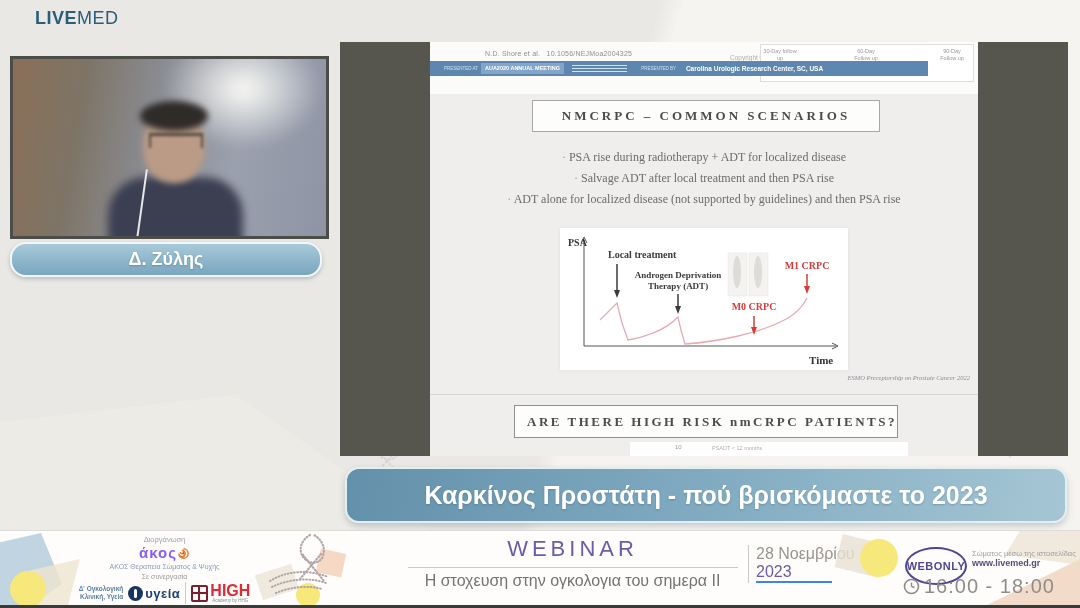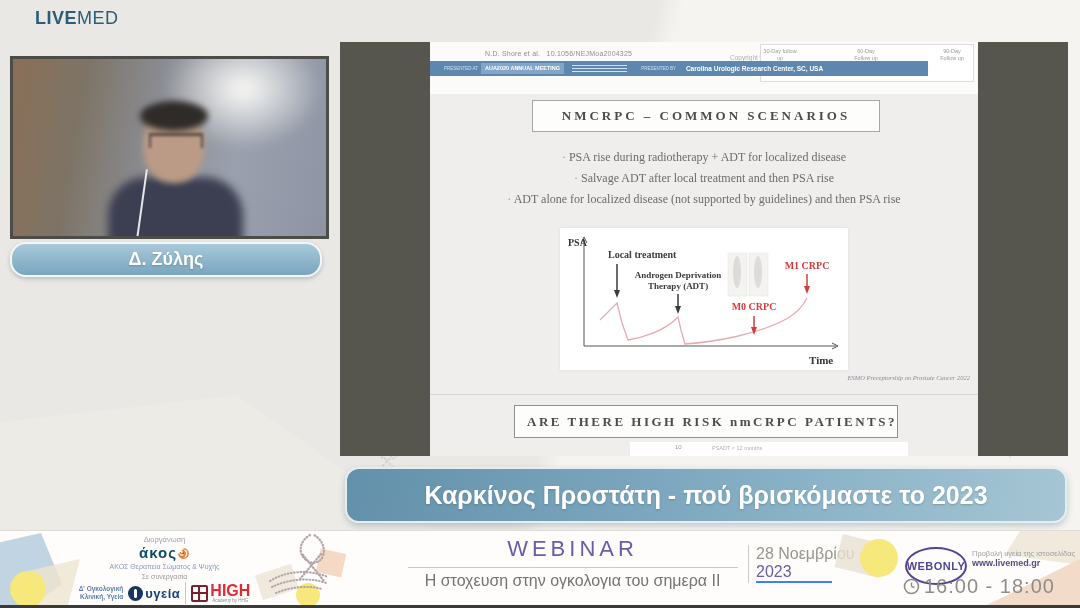--- a/index.html
+++ b/index.html
@@ -74,21 +74,21 @@
   .banner{left:345px;top:467px;width:718px;height:52px;border-radius:14px;
     background:linear-gradient(100deg,#6390aa 0%,#7da8bf 45%,#a5c6d4 100%);
     border:2px solid #e6edf1;box-shadow:0 3px 6px rgba(100,120,135,.35);
     display:flex;align-items:center;justify-content:center;color:#fff;font-size:25px;font-weight:700;
     text-shadow:0 1px 2px rgba(60,90,110,.35);}
   
   .footer{left:0;top:530px;width:1080px;height:75px;background:#fefdfc;border-top:1px solid #dddcd8;overflow:hidden;}
   .bottomedge{left:0;top:605px;width:1080px;height:3px;background:#3a3a38;}
   .f-smalllab{font-size:7.5px;color:#9aa3b2;text-align:center;}
   .org{left:72px;top:4px;width:185px;text-align:center;}
-  .akos{font-size:15px;font-weight:700;color:#0c4a6e;letter-spacing:1px;line-height:16px;}
+  .akos{font-size:15px;font-weight:700;color:#8b5cf6;letter-spacing:1px;line-height:16px;}
   .akos-sub{font-size:7px;color:#8a9ab6;margin-top:1px;}
   .collab{font-size:7px;color:#9a9a9a;margin-top:3px;}
   .orgrow{display:flex;align-items:center;justify-content:center;margin-top:2px;gap:5px;}
   .onco{font-size:6.5px;color:#5b7fa8;text-align:right;line-height:1.25;font-weight:700;}
   .ygeia{display:flex;align-items:center;gap:2px;}
   .ygeia-circ{width:15px;height:15px;border-radius:50%;background:#17355e;position:relative;}
   .ygeia-circ::after{content:"";position:absolute;left:6px;top:3px;width:3px;height:9px;background:#fff;border-radius:2px;}
   .ygeia-txt{font-size:13px;font-weight:700;color:#1b3f7a;letter-spacing:.5px;}
   .vdiv{width:1px;height:22px;background:#c8c8c8;}
   .heal{display:flex;align-items:flex-start;gap:2px;}
@@ -303,21 +303,21 @@
     <div class="abs d-yellow" style="left:860px;top:8px;width:38px;height:38px;"></div>
 
     <div class="abs d-tanTR"></div>
     <div class="abs d-corner"></div>
 
     <div class="abs webonly">
       <span>WEB</span>
       <span>ONLY</span>
     </div>
     <div class="abs sitecol">
-      <div class="site1">Προβολή υγεία της ιστοσελίδας</div>
+      <div class="site1">Σώματος μέσω της ιστοσελίδας</div>
       <div class="site2">www.livemed.gr</div>
     </div>
     <div class="abs timerow">
       <svg width="17" height="17" viewBox="0 0 17 17">
         <circle cx="8.5" cy="8.5" r="7" fill="none" stroke="#8f8d88" stroke-width="1.6"></circle>
         <path d="M8.5,8.5 L8.5,4.5 M8.5,8.5 L11.5,9.5" stroke="#8f8d88" stroke-width="1.4" fill="none"></path>
       </svg>
       <span class="timetxt">16:00 - 18:00</span>
     </div>
   </div>

